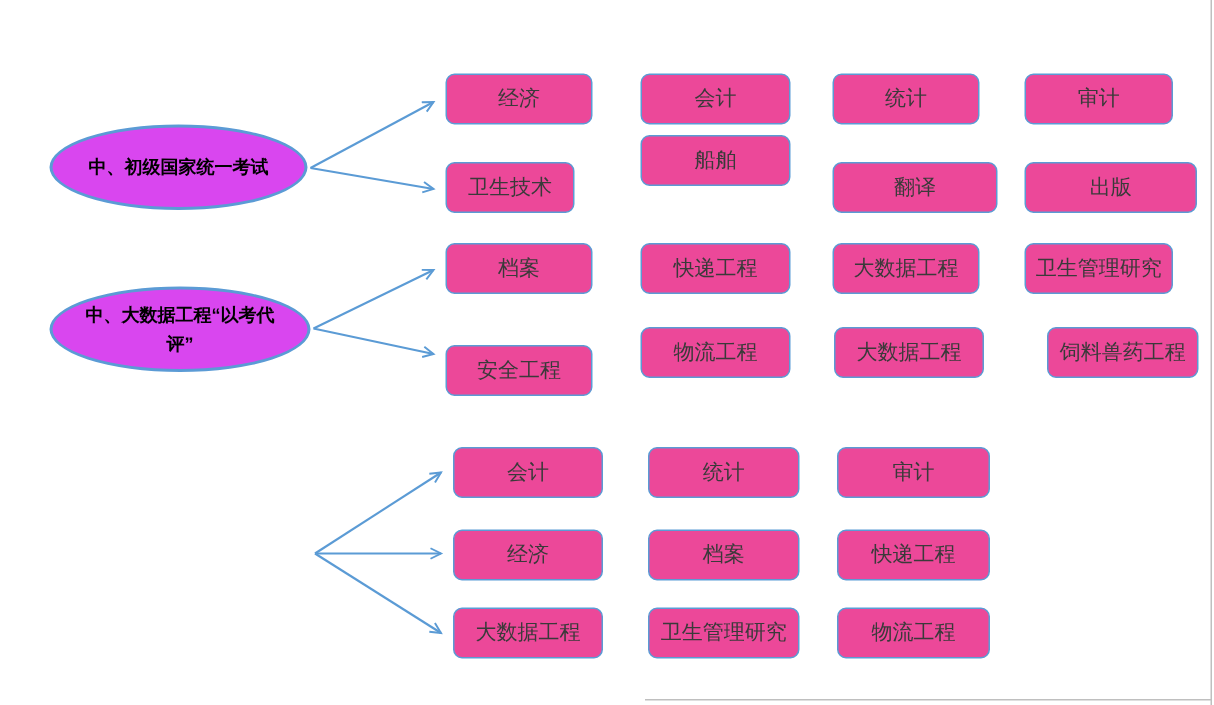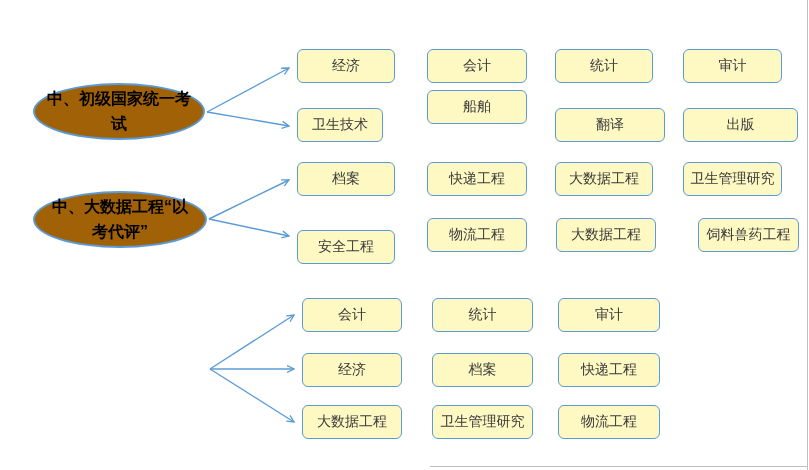--- a/index.html
+++ b/index.html
@@ -20,38 +20,38 @@
     width: 809px;
     height: 470px;
     background: var(--bg);
     overflow: hidden;
   }
   .box {
     position: absolute;
     height: 34px;
     border: 1.4px solid var(--accent);
     border-radius: 6px;
-    background: #fef9c3;
+    background: #ec4899;
     color: var(--box-text);
     font-size: 14px;
     display: flex;
     align-items: center;
     justify-content: center;
     text-align: center;
     box-sizing: border-box;
     white-space: nowrap;
   }
   .ellipse {
     position: absolute;
     border: 2px solid var(--accent);
     border-radius: 50%;
-    background: #a16207;
+    background: #d946ef;
     color: var(--ellipse-text);
     font-weight: bold;
-    font-size: 16px;
+    font-size: 12px;
     line-height: 1.55;
     display: flex;
     align-items: center;
     justify-content: center;
     text-align: center;
     box-sizing: border-box;
   }
   .ellipse.e1 { left: 33px;  top: 83px;  width: 172px; height: 57px; padding: 0 6px; }
   .ellipse.e2 { left: 33px;  top: 191px; width: 174px; height: 57px; padding: 0 14px; }
   .ellipse.e3 { left: 37px;  top: 341px; width: 171px; height: 57px; padding: 0 6px; }

